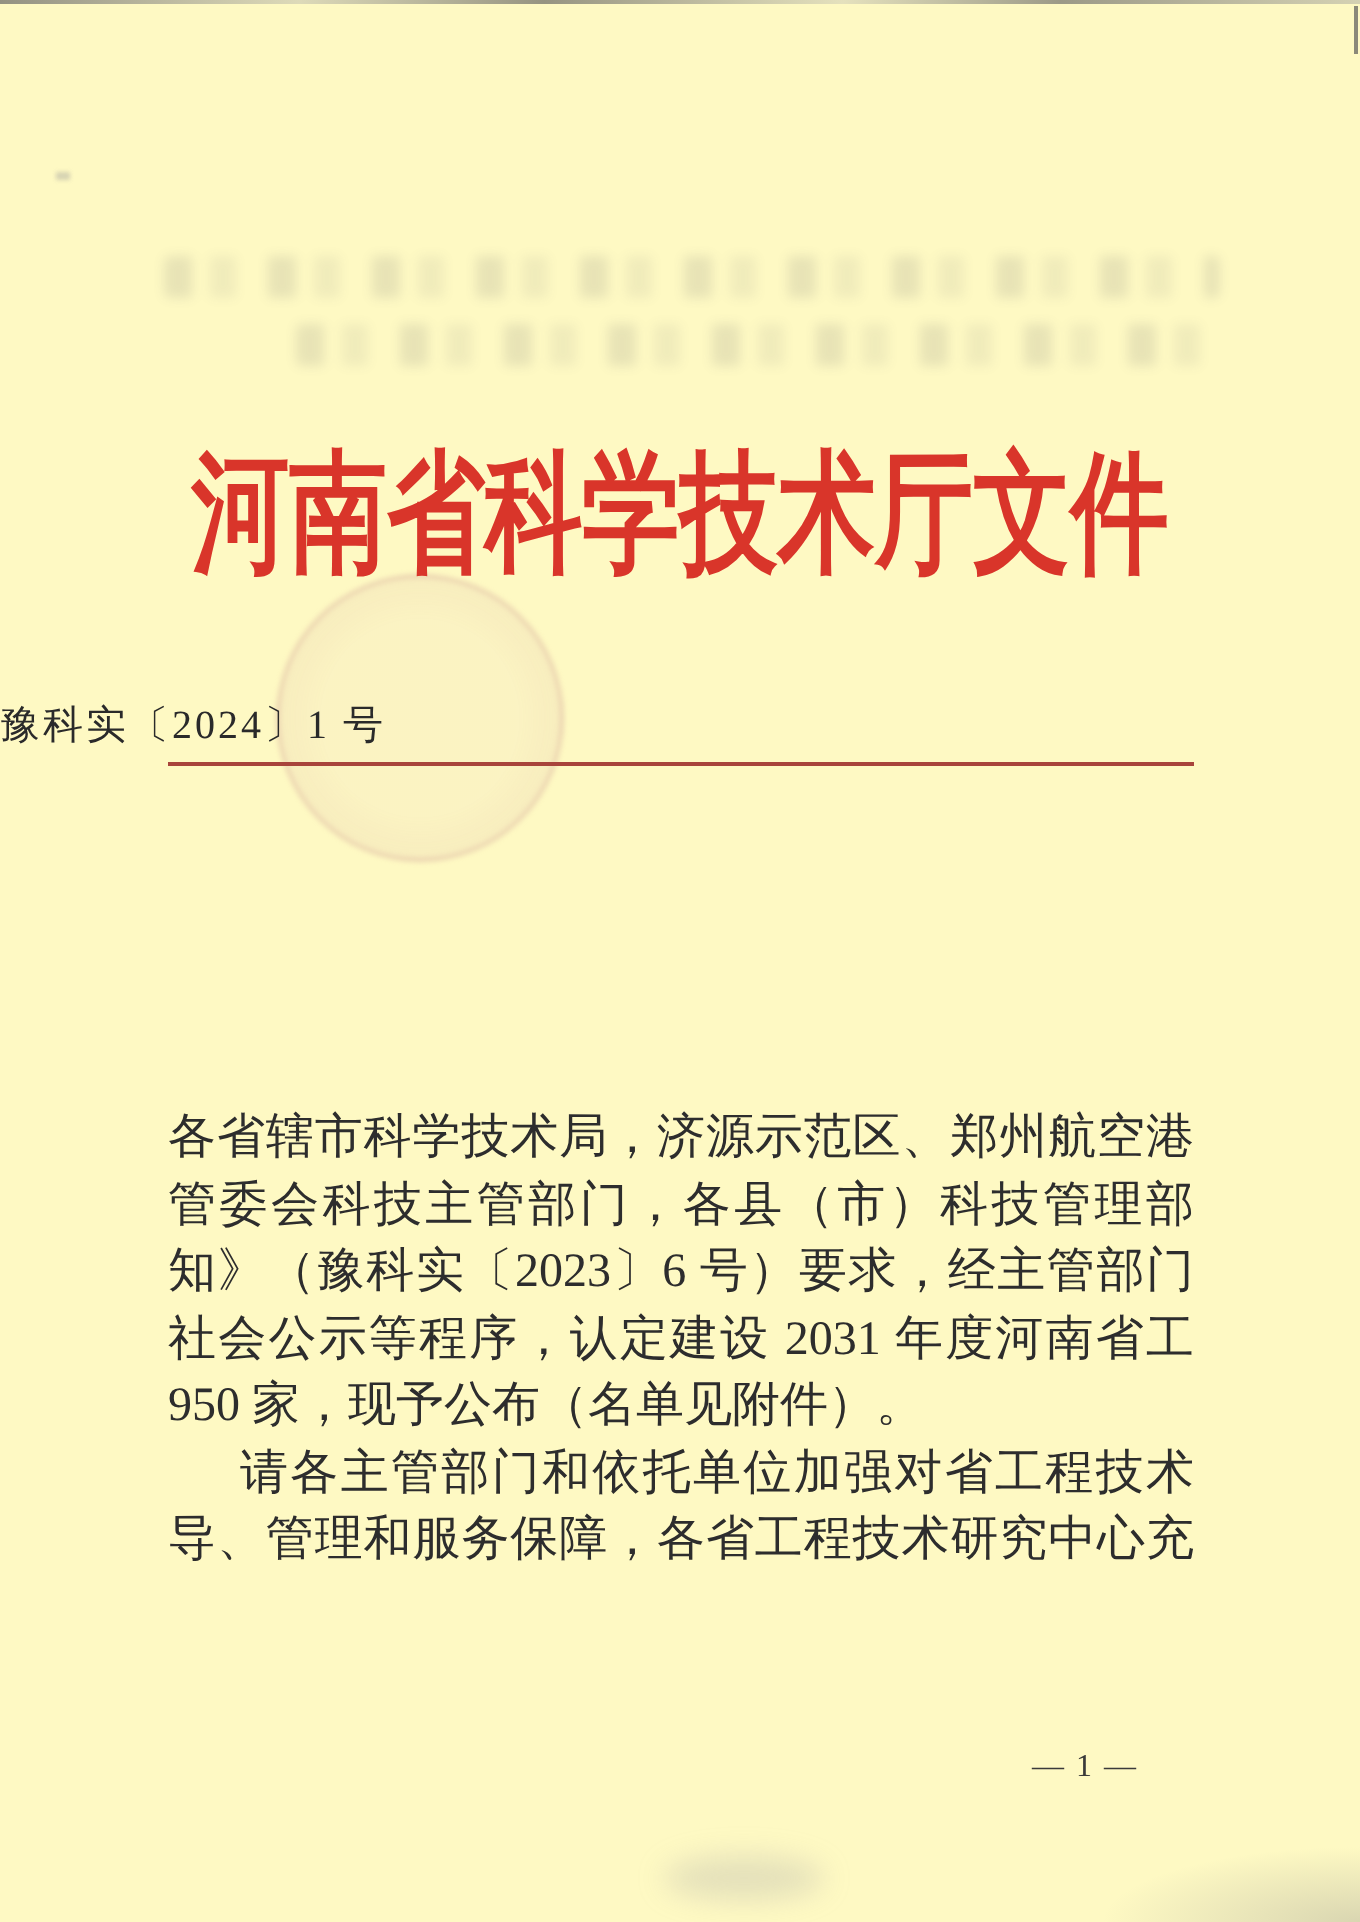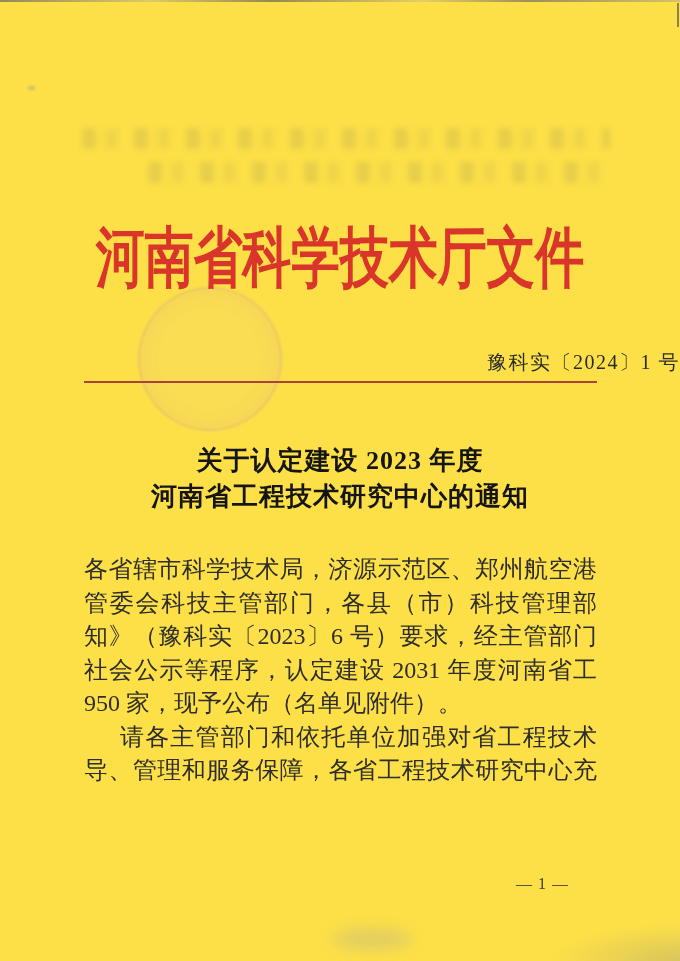--- a/index.html
+++ b/index.html
@@ -5,21 +5,21 @@
   html, body {
     margin: 0;
     padding: 0;
     background: #ffffff;
   }
   .page {
     position: relative;
     width: 680px;
     height: 961px;
     margin: 0 auto;
-    background: #fde047;
+    background: #fef9c3;
     overflow: hidden;
     font-family: "Liberation Serif", "DejaVu Serif", serif;
   }
 
   
   .top-edge {
     position: absolute; top: 0; left: 0; width: 100%; height: 2px;
     background: linear-gradient(90deg,
       rgba(90,90,95,.65) 0%, rgba(160,160,165,.35) 22%,
       rgba(80,80,85,.6) 40%, rgba(170,170,175,.3) 62%,
@@ -68,21 +68,21 @@
   .agency-title {
     position: absolute; top: 222px; left: 0; width: 100%;
     text-align: center;
     font-size: 66px; font-weight: bold; line-height: 72px;
     color: #d9352a;
     transform: scaleX(0.74);
     white-space: nowrap;
   }
   .doc-number {
     position: absolute; top: 349px; left: 0; width: 100%;
-    text-align: right;
+    text-align: left;
     font-size: 20px; color: #2a2a2a; letter-spacing: 1.5px;
   }
   .red-divider {
     position: absolute; top: 381px; left: 84px; width: 513px; height: 2px;
     background: #a8443b;
   }
   .doc-title {
     position: absolute; top: 443px; left: 0; width: 100%;
     text-align: center;
     font-size: 26px; font-weight: bold; line-height: 36px;
@@ -120,24 +120,20 @@
   <div class="seal-ghost"></div>
   <div class="smudge-bottom"></div>
   <div class="shadow-br"></div>
 
   <div class="agency-title">河南省科学技术厅文件</div>
 
   <div class="doc-number">豫科实〔2024〕1 号</div>
 
   <div class="red-divider"></div>
 
-  <div class="doc-title">
-    <div>关于认定建设 2023 年度</div>
-    <div>河南省工程技术研究中心的通知</div>
-  </div>
 
   <div class="body-text">
     <div class="bline">各省辖市科学技术局，济源示范区、郑州航空港经济综合实验区</div>
     <div class="bline">管委会科技主管部门，各县（市）科技管理部门，各国家高新区、</div>
     <div class="bline">知》（豫科实〔2023〕6 号）要求，经主管部门推荐、专家评审、</div>
     <div class="bline">社会公示等程序，认定建设 2031 年度河南省工程技术研究中心</div>
     <div class="bline left-last">950 家，现予公布（名单见附件）。</div>
     <div class="bline indent">请各主管部门和依托单位加强对省工程技术研究中心的指</div>
     <div class="bline">导、管理和服务保障，各省工程技术研究中心充分发挥示范带头</div>
   </div>

